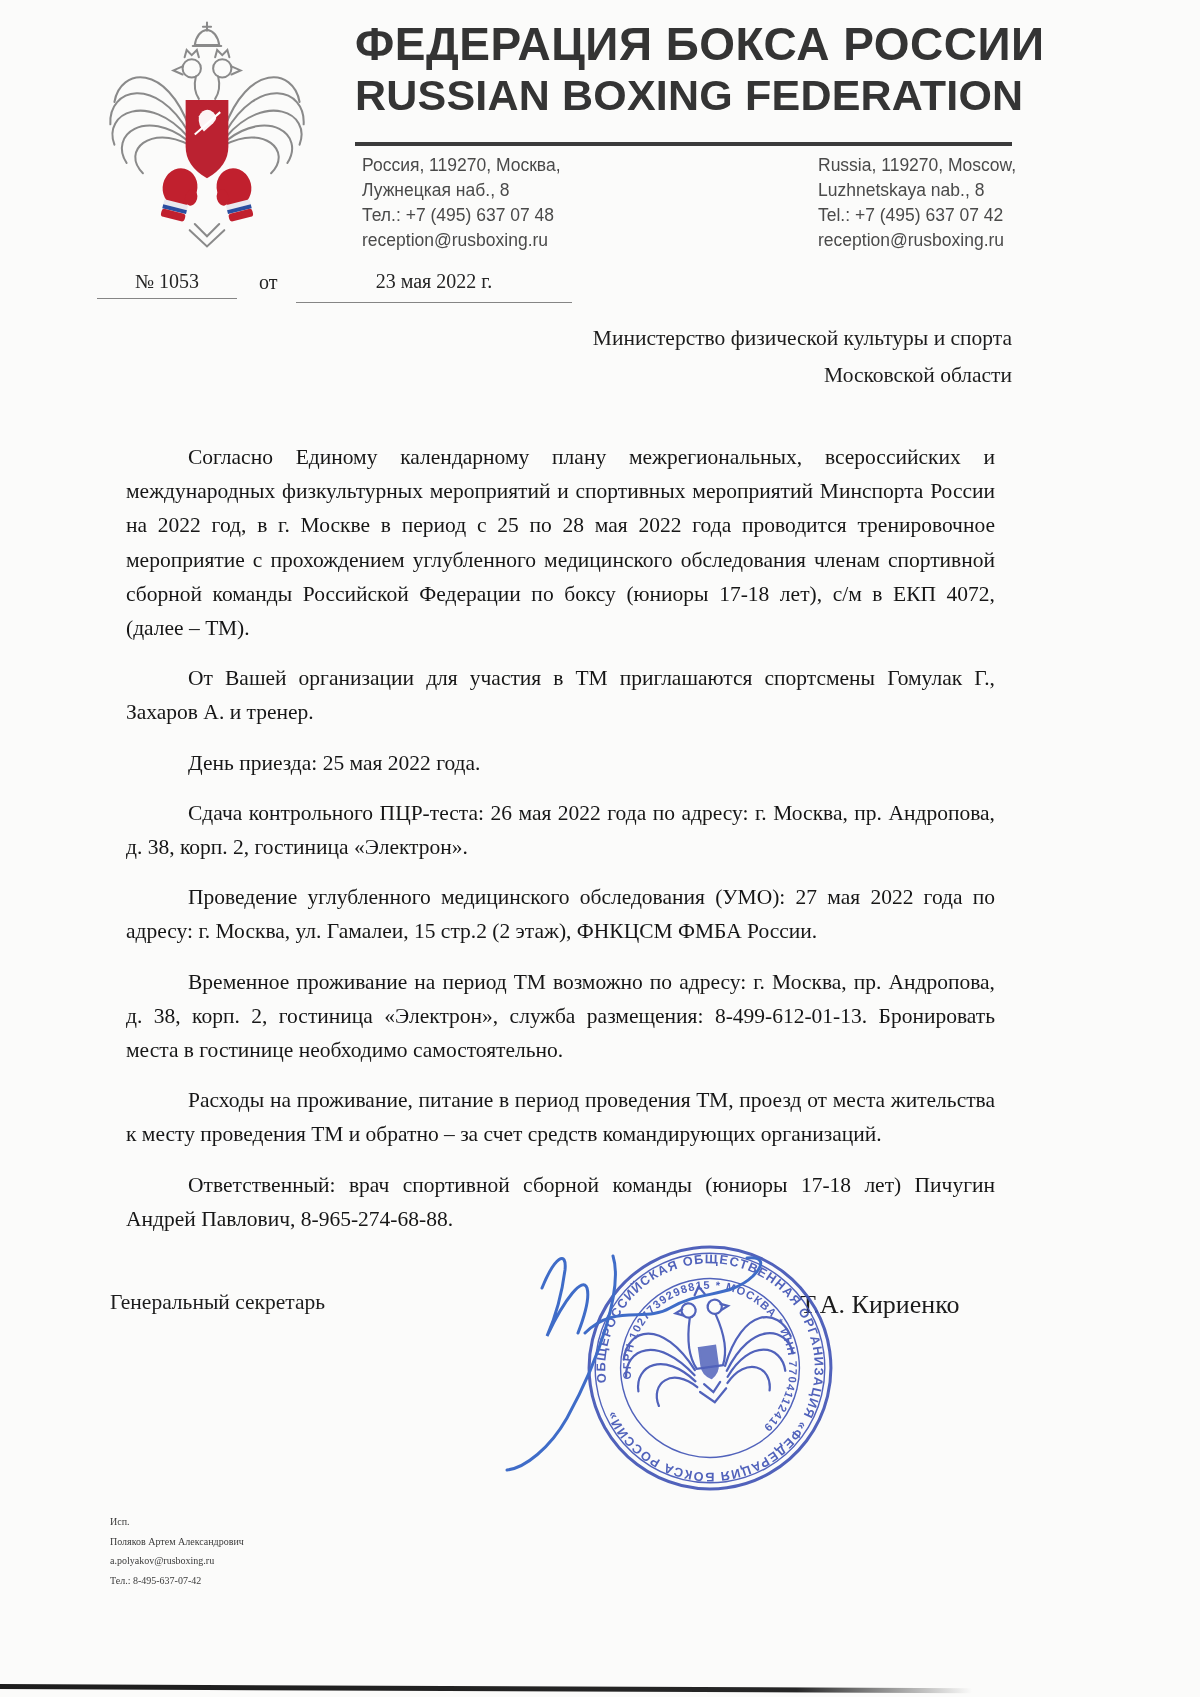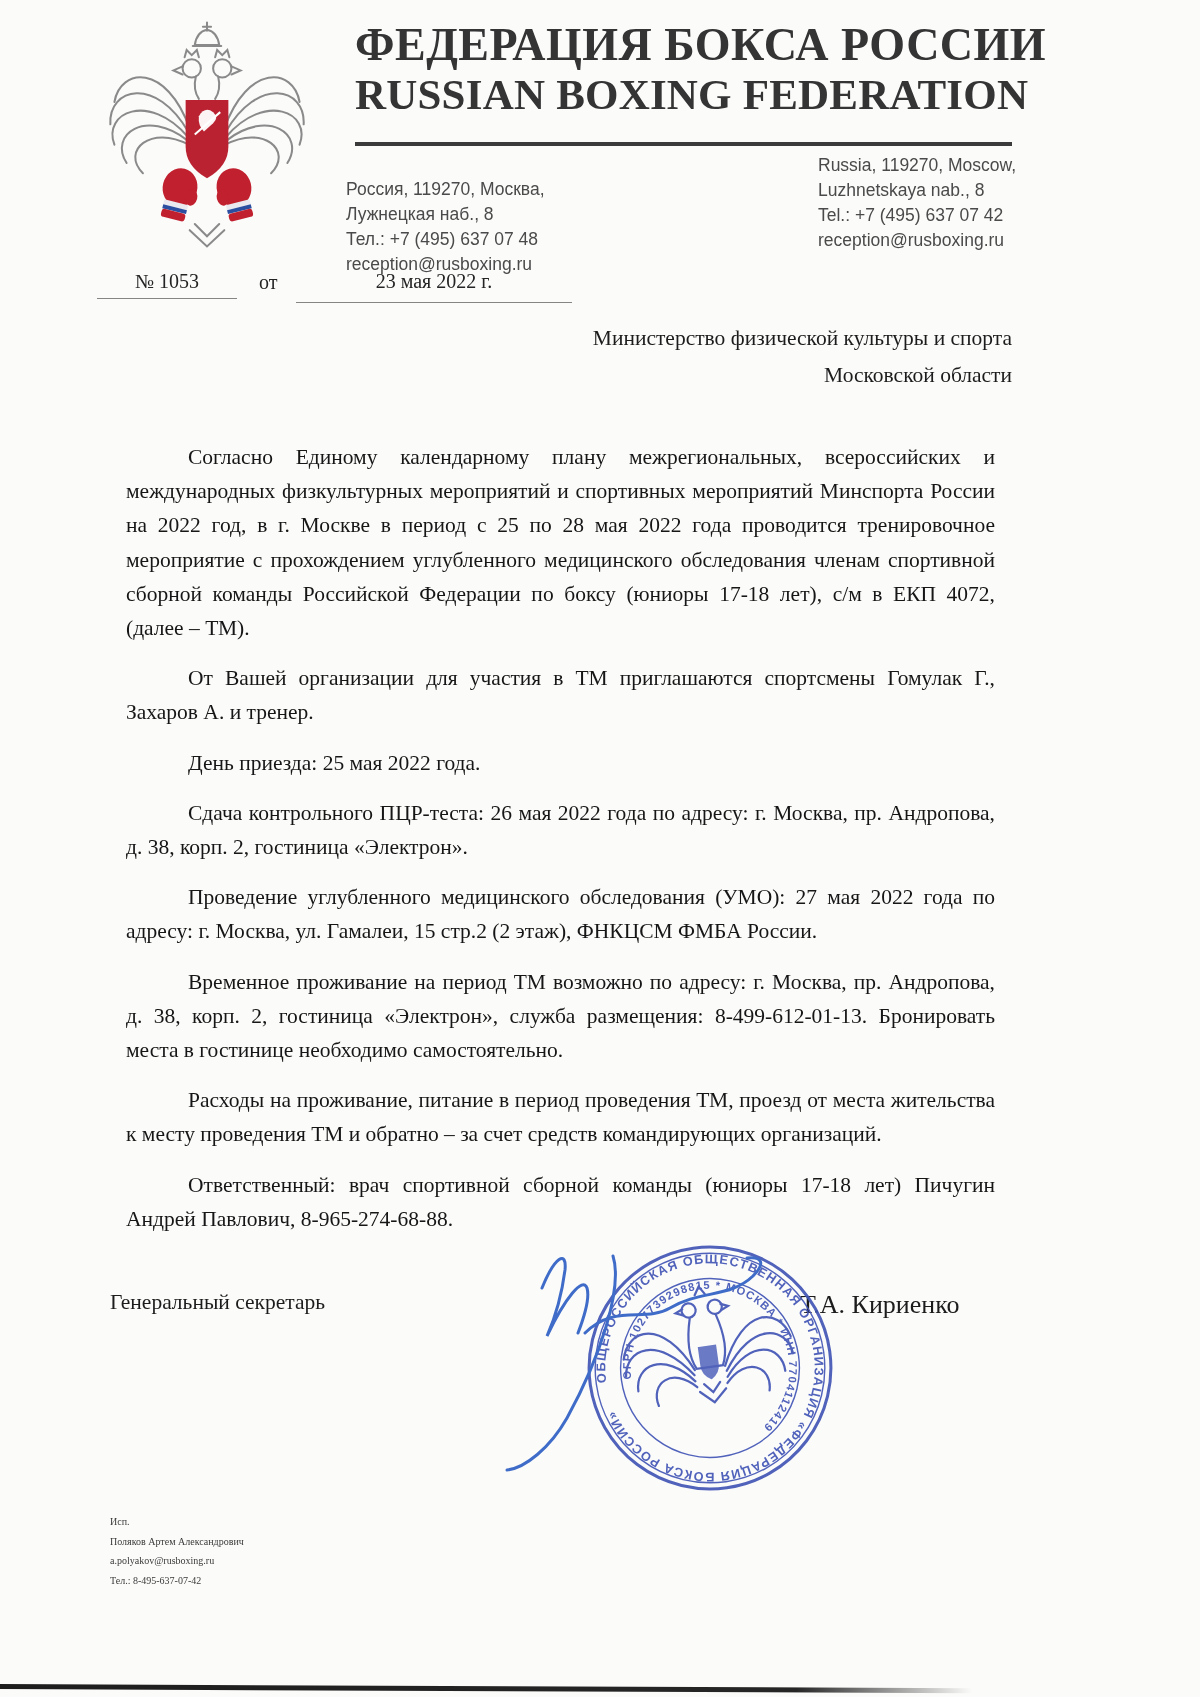--- a/index.html
+++ b/index.html
@@ -7,26 +7,26 @@
     width:1200px;height:1697px;
     background:#fbfbfa;
     font-family:"Liberation Serif",serif;
     position:relative;
     overflow:hidden;
     color:#141414;
   }
   .abs{position:absolute;}
   
   .logo{left:90px;top:14px;width:234px;height:240px;}
-  .title-block{left:355px;top:18px;width:660px;font-family:Liberation Serif, serif;font-weight:700;color:#343434;}
+  .title-block{left:355px;top:18px;width:660px;font-family:Liberation Sans, sans-serif;font-weight:700;color:#343434;}
   .title-ru{font-size:46px;line-height:1.16;letter-spacing:0.5px;white-space:nowrap;}
   .title-en{font-size:43px;line-height:1.12;letter-spacing:0.2px;white-space:nowrap;}
   .header-rule{left:355px;top:142px;width:657px;height:4px;background:#3b3b3b;}
   .addr{font-family:"Liberation Sans",sans-serif;font-size:17.5px;line-height:25px;color:#4a4a4a;}
-  .addr-ru{left:346px;top:153px;margin-top:24px;}
+  .addr-ru{left:362px;top:153px;}
   .addr-en{left:818px;top:153px;}
   
   .ref-row{left:0;top:270px;width:1200px;height:34px;font-size:20px;color:#242424;}
   .ref-num{left:97px;width:140px;text-align:center;padding-bottom:5px;border-bottom:1.5px solid #858585;}
   .ref-ot{left:259px;top:1px;}
   .ref-date{left:296px;width:276px;text-align:center;padding-bottom:9px;border-bottom:1.5px solid #858585;}
   
   .recipient{left:470px;top:320px;width:542px;text-align:right;font-size:21.5px;line-height:37px;color:#1c1c1c;}
   
   .body-text{left:110px;top:424px;width:901px;font-size:21.5px;line-height:34.2px;text-align:justify;color:#161616;}

